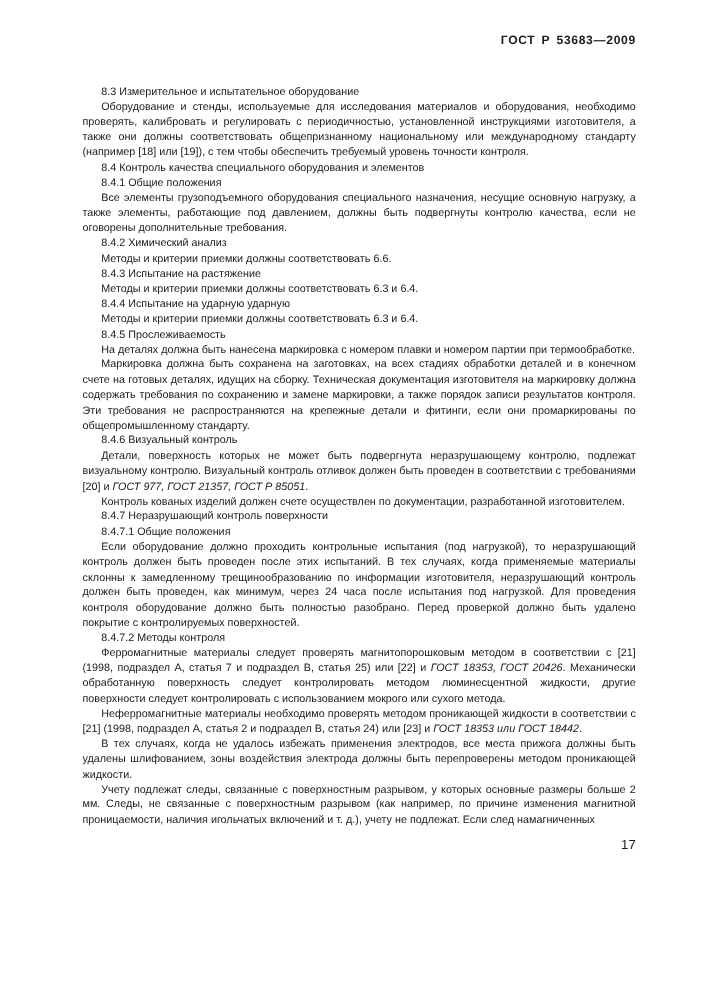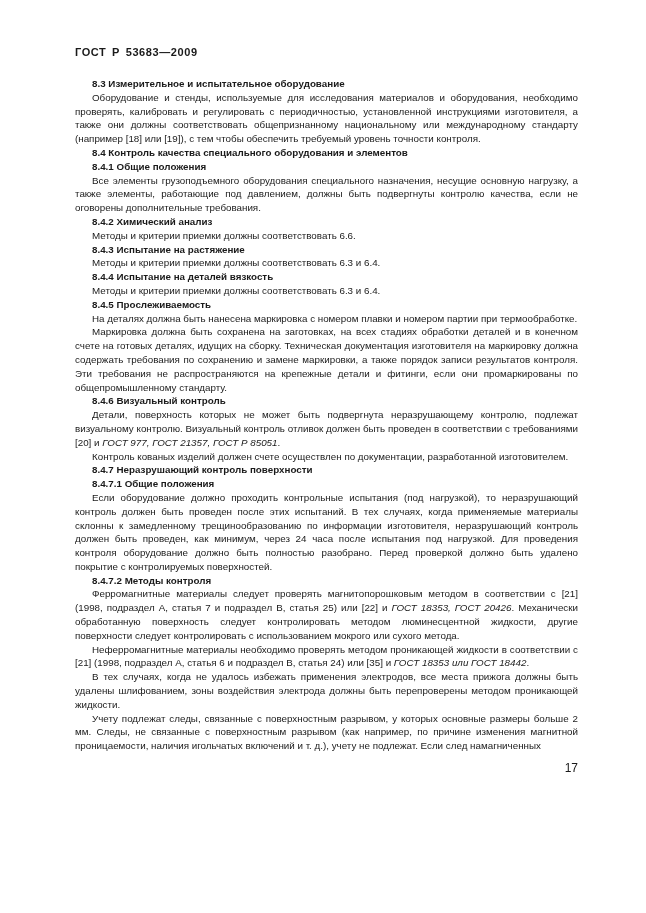--- a/index.html
+++ b/index.html
@@ -15,23 +15,24 @@
   }
   .page {
     position: relative;
     width: 646px;
     height: 913px;
     background: #ffffff;
     overflow: hidden;
   }
   .running-head {
     position: absolute;
-    top: 46px;
+    top: 31px;
     left: 75px;
     width: 503px;
+    text-align: right;
     font-weight: bold;
     font-size: 11px;
     letter-spacing: 0.6px;
     word-spacing: 2px;
   }
   .content {
     position: absolute;
     top: 77px;
     left: 75px;
     width: 503px;
@@ -39,21 +40,21 @@
   .content p {
     margin: 0;
     font-size: 9.8px;
     line-height: 13.8px;
     text-align: justify;
     text-indent: 17px;
     hyphens: auto;
     -webkit-hyphens: auto;
   }
   .content p.heading {
-    font-weight: bold;
+    font-weight: normal;
   }
   .italic {
     font-style: italic;
   }
   .page-number {
     margin-top: 9px;
     width: 503px;
     text-align: right;
     font-size: 12px;
     line-height: 13.8px;
@@ -69,31 +70,31 @@
 
     <p class="heading"><span>8.3 Измерительное и испытательное оборудование</span></p>
       <p class="body-par"><span>Оборудование и стенды, используемые для исследования материалов и оборудования, необходимо проверять, калибровать и регулировать с периодичностью, установленной инструкциями изготовителя, а также они должны соответствовать общепризнанному национальному или международному стандарту (например [18] или [19]), с тем чтобы обеспечить требуемый уровень точности контроля.</span></p>
       <p class="heading"><span>8.4 Контроль качества специального оборудования и элементов</span></p>
       <p class="heading"><span>8.4.1 Общие положения</span></p>
       <p class="body-par"><span>Все элементы грузоподъемного оборудования специального назначения, несущие основную нагрузку, а также элементы, работающие под давлением, должны быть подвергнуты контролю качества, если не оговорены дополнительные требования.</span></p>
       <p class="heading"><span>8.4.2 Химический анализ</span></p>
       <p class="body-par"><span>Методы и критерии приемки должны соответствовать 6.6.</span></p>
       <p class="heading"><span>8.4.3 Испытание на растяжение</span></p>
       <p class="body-par"><span>Методы и критерии приемки должны соответствовать 6.3 и 6.4.</span></p>
-      <p class="heading"><span>8.4.4 Испытание на деталей вязкость</span></p>
+      <p class="heading"><span>8.4.4 Испытание на ударную ударную</span></p>
       <p class="body-par"><span>Методы и критерии приемки должны соответствовать 6.3 и 6.4.</span></p>
       <p class="heading"><span>8.4.5 Прослеживаемость</span></p>
       <p class="body-par"><span>На деталях должна быть нанесена маркировка с номером плавки и номером партии при термообработке.</span></p>
       <p class="body-par"><span>Маркировка должна быть сохранена на заготовках, на всех стадиях обработки деталей и в конечном счете на готовых деталях, идущих на сборку. Техническая документация изготовителя на маркировку должна содержать требования по сохранению и замене маркировки, а также порядок записи результатов контроля. Эти требования не распространяются на крепежные детали и фитинги, если они промаркированы по общепромышленному стандарту.</span></p>
       <p class="heading"><span>8.4.6 Визуальный контроль</span></p>
       <p class="body-par"><span>Детали, поверхность которых не может быть подвергнута неразрушающему контролю, подлежат визуальному контролю. Визуальный контроль отливок должен быть проведен в соответствии с требованиями [20] и </span><span class="italic">ГОСТ 977, ГОСТ 21357, ГОСТ Р 85051</span><span>.</span></p>
       <p class="body-par"><span>Контроль кованых изделий должен счете осуществлен по документации, разработанной изготовителем.</span></p>
       <p class="heading"><span>8.4.7 Неразрушающий контроль поверхности</span></p>
       <p class="heading"><span>8.4.7.1 Общие положения</span></p>
       <p class="body-par"><span>Если оборудование должно проходить контрольные испытания (под нагрузкой), то неразрушающий контроль должен быть проведен после этих испытаний. В тех случаях, когда применяемые материалы склонны к замедленному трещинообразованию по информации изготовителя, неразрушающий контроль должен быть проведен, как минимум, через 24 часа после испытания под нагрузкой. Для проведения контроля оборудование должно быть полностью разобрано. Перед проверкой должно быть удалено покрытие с контролируемых поверхностей.</span></p>
       <p class="heading"><span>8.4.7.2 Методы контроля</span></p>
       <p class="body-par"><span>Ферромагнитные материалы следует проверять магнитопорошковым методом в соответствии с [21] (1998, подраздел А, статья 7 и подраздел В, статья 25) или [22] и </span><span class="italic">ГОСТ 18353, ГОСТ 20426</span><span>. Механически обработанную поверхность следует контролировать методом люминесцентной жидкости, другие поверхности следует контролировать с использованием мокрого или сухого метода.</span></p>
-      <p class="body-par"><span>Неферромагнитные материалы необходимо проверять методом проникающей жидкости в соответствии с [21] (1998, подраздел А, статья 6 и подраздел В, статья 24) или [35] и </span><span class="italic">ГОСТ 18353 или ГОСТ 18442</span><span>.</span></p>
+      <p class="body-par"><span>Неферромагнитные материалы необходимо проверять методом проникающей жидкости в соответствии с [21] (1998, подраздел А, статья 2 и подраздел В, статья 24) или [23] и </span><span class="italic">ГОСТ 18353 или ГОСТ 18442</span><span>.</span></p>
       <p class="body-par"><span>В тех случаях, когда не удалось избежать применения электродов, все места прижога должны быть удалены шлифованием, зоны воздействия электрода должны быть перепроверены методом проникающей жидкости.</span></p>
       <p class="body-par"><span>Учету подлежат следы, связанные с поверхностным разрывом, у которых основные размеры больше 2 мм. Следы, не связанные с поверхностным разрывом (как например, по причине изменения магнитной проницаемости, наличия игольчатых включений и т. д.), учету не подлежат. Если след намагниченных</span></p>
       <div class="page-number">17</div>
   </div>
 </div>
 
 </body></html>

